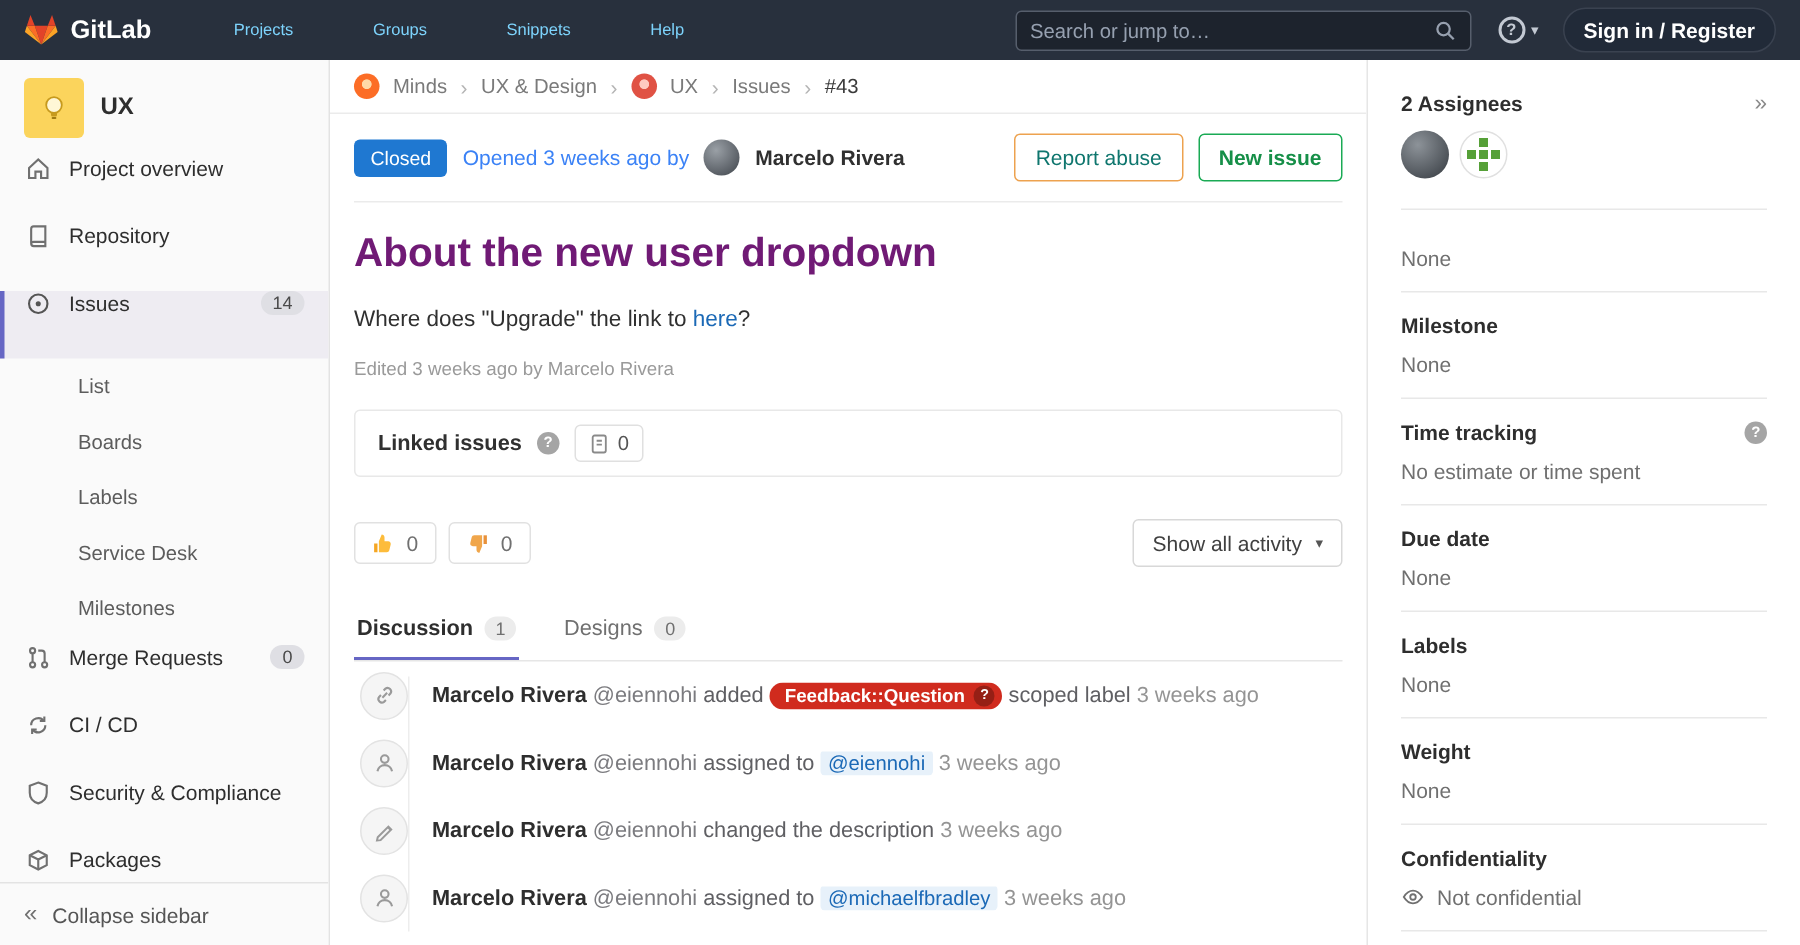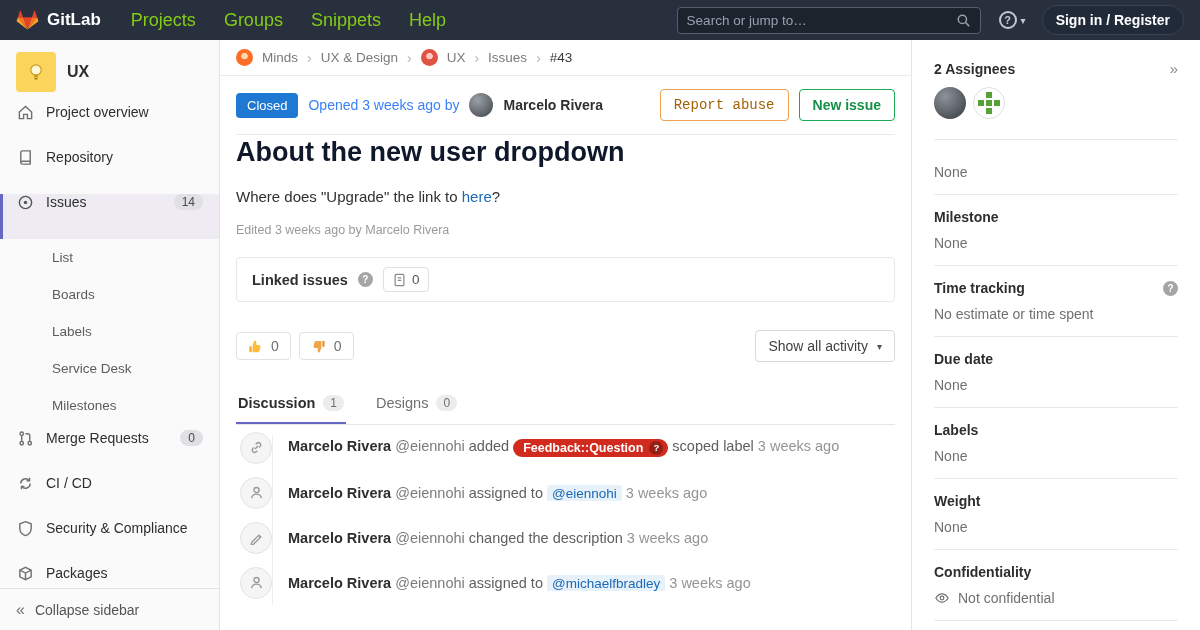--- a/index.html
+++ b/index.html
@@ -4,21 +4,21 @@
 <style>
   * { box-sizing: border-box; margin: 0; padding: 0; }
   html,body { width:1200px; height:630px; overflow:hidden; }
   body { font-family:"Liberation Sans",sans-serif; font-size:14px; color:#303030; background:#fff; }
   .app { width:1200px; height:630px; display:flex; flex-direction:column; }
 
   
   .navbar { height:40px; background:#28303d; display:flex; align-items:center; padding:0 16px; flex:none; }
   .brand { display:flex; align-items:center; gap:8px; color:#fff; font-weight:bold; font-size:17px; margin-right:30px; cursor:pointer; }
   .nav-menu { display:flex; gap:28px; }
-  .nav-link { color:#84cc16; font-size:18px; text-decoration:none; cursor:pointer; }
+  .nav-link { color:#7dd3fc; font-size:11px; text-decoration:none; cursor:pointer;margin-left:25px; }
   .nav-search { margin-left:auto; width:304px; height:27px; background:rgba(0,0,0,.26); border:1px solid #565e6c; border-radius:4px; display:flex; align-items:center; padding:0 9px; }
   .nav-search input { flex:1; background:transparent; border:none; outline:none; color:#c2c9d4; font-size:13.5px; font-family:"Liberation Sans",sans-serif; }
   .nav-search input::placeholder { color:#96a0b0; }
   .nav-help { display:flex; align-items:center; gap:4px; margin:0 16px 0 18px; cursor:pointer; }
   .q-circle { width:18px; height:18px; border:2px solid #c3c9d3; border-radius:50%; color:#c3c9d3; font-size:11px; font-weight:bold; display:flex; align-items:center; justify-content:center; }
   .nav-caret { color:#c3c9d3; font-size:10px; }
   .signin { background:#212a38; border:1px solid #3a4250; color:#fff; font-weight:bold; font-size:14px; padding:6px 13px; border-radius:15px; cursor:pointer; font-family:"Liberation Sans",sans-serif; }
 
   .layout { display:flex; height:590px; flex:1; }
 
@@ -47,24 +47,24 @@
   .crumb-last { color:#3a3a3a; }
 
   .content { padding:0 16px; }
   .status-row { display:flex; align-items:center; gap:10px; padding:13px 0; border-bottom:1px solid #ebebeb; }
   .badge-closed { background:#1f78d1; color:#fff; border-radius:4px; padding:5px 11px; font-size:13px; }
   .muted { color:#3b82f6; }
   .avatar-24 { width:24px; height:24px; border-radius:50%; background:radial-gradient(circle at 35% 30%, #9aa0a6, #3e434a); flex:none; }
   .author-name { font-weight:700; }
   .header-actions { margin-left:auto; display:flex; gap:10px; }
   .btn { background:#fff; border-radius:4px; padding:7px 13px; font-size:14px; cursor:pointer; font-family:"Liberation Sans",sans-serif; border:1px solid; }
-  .btn-warn { border-color:#eda24f; color:#a16207;font-family:Liberation Mono, monospace; }
+  .btn-warn { border-color:#eda24f; color:#0f766e; }
   .btn-success { border-color:#1aaa55; color:#168f48; font-weight:600; }
 
-  .issue-title { font-size:27px; font-weight:700; color:#0f172a; margin-top:2px; }
+  .issue-title { font-size:27px; font-weight:700; color:#701a75; margin-top:18px; }
   .issue-desc { font-size:15px; margin-top:20px; }
   .link { color:#1b69b6; text-decoration:none; cursor:pointer; }
   .edited { font-size:12.5px; color:#9a9a9a; margin-top:18px; }
 
   .linked-card { border:1px solid #e8e8e8; border-radius:4px; margin-top:20px; padding:9px 15px; display:flex; align-items:center; gap:10px; }
   .linked-title { font-weight:700; font-size:14.5px; }
   .help-dot { width:15px; height:15px; border-radius:50%; background:#a5a5a5; color:#fff; font-size:10px; font-weight:bold; display:flex; align-items:center; justify-content:center; cursor:pointer; }
   .linked-count { border:1px solid #e0e0e0; border-radius:4px; padding:4px 9px; display:flex; align-items:center; gap:6px; color:#555; font-size:13.5px; cursor:pointer; }
 
   .awards-row { display:flex; align-items:center; margin-top:28px; }

